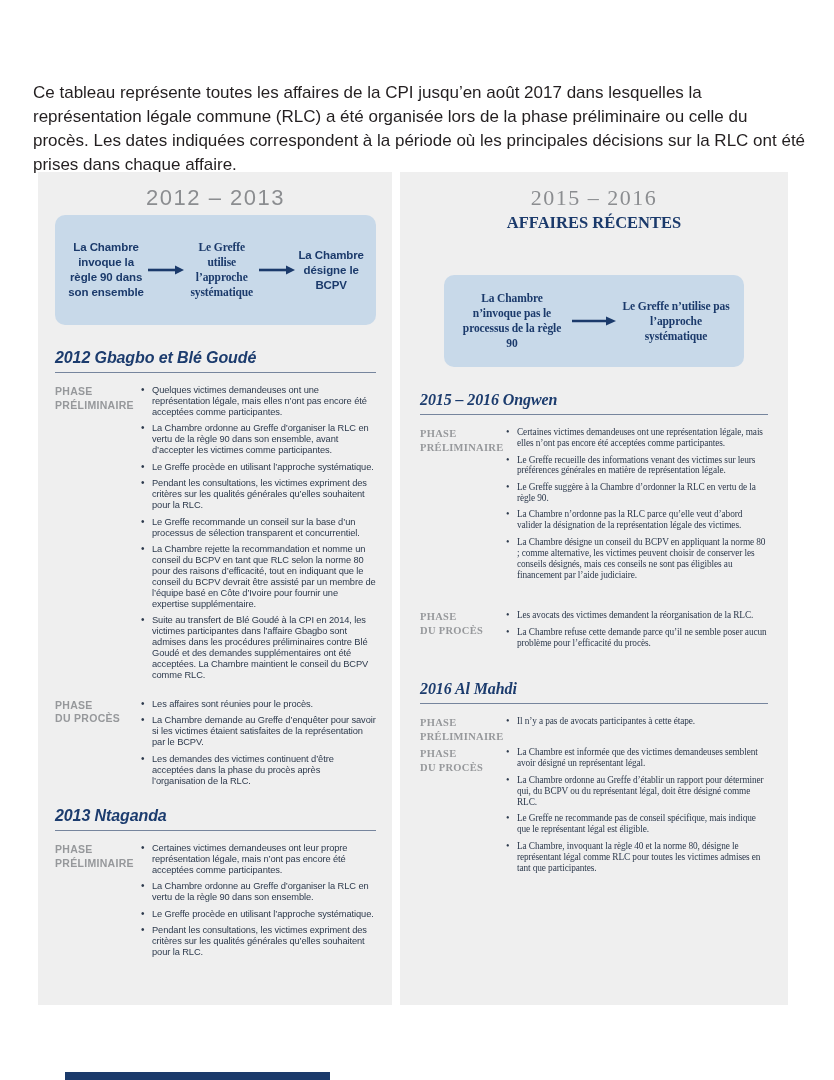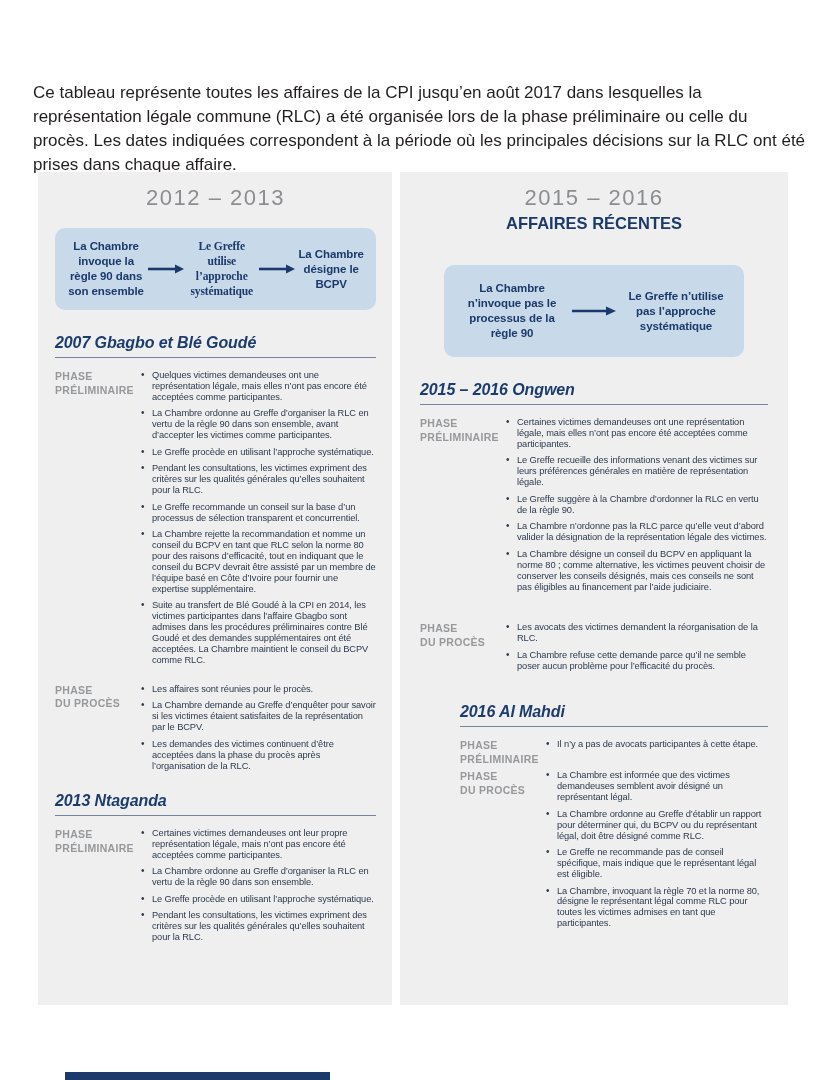--- a/index.html
+++ b/index.html
@@ -1,25 +1,25 @@
 <!DOCTYPE html>
 <html><head>
 <meta charset="utf-8">
 <style>
   html,body{margin:0;padding:0;background:#fff;}
   body{width:834px;height:1080px;position:relative;font-family:"Liberation Sans",sans-serif;-webkit-font-smoothing:antialiased;}
   .intro{position:absolute;left:33px;top:64px;width:774px;font-size:17px;line-height:1.42;color:#231f20;}
   .panels{position:absolute;left:38px;top:172px;display:flex;gap:8px;}
   .panel{background:#efefef;height:833px;overflow:hidden;box-sizing:border-box;}
   .panel-left{width:354px;padding:14px 16px 0 17px;}
-  .panel-right{width:388px;padding:14px 20px 0 20px;}
+  .panel-right{width:388px;padding:14px 20px 0 20px;font-family:Liberation Serif, serif;}
   .panel-years{text-align:center;color:#8b8d90;font-size:22px;letter-spacing:1.5px;line-height:1.1;}
   .panel-subtitle{text-align:center;color:#1b3a6b;font-weight:bold;font-size:16.5px;line-height:1.22;margin-top:3px;}
-  .flow{background:#c8d9e9;border-radius:10px;display:flex;align-items:center;justify-content:space-between;padding:11px 9px;margin-top:18px;}
-  .flow-right{width:272px;margin:32px auto 0;padding:16px 14px;}
+  .flow{background:#c8d9e9;border-radius:10px;display:flex;align-items:center;justify-content:space-between;padding:25px 9px;margin-top:5px;}
+  .flow-right{width:272px;margin:42px auto 0;padding:16px 14px;}
   .flow-step{color:#1b3a6b;font-weight:bold;font-size:11.5px;text-align:center;line-height:1.3;letter-spacing:-0.1px;}
   .fs-1{width:94px;} .fs-2{width:84px;font-family:Liberation Serif, serif;} .fs-3{width:80px;} .fs-r{width:108px;}
   .flow-arrow{flex:none;display:flex;align-items:center;}
   .case{margin-top:15px;}
   .case-first{margin-top:24px;}
   .case-title{color:#1c3c6e;font-weight:bold;font-style:italic;font-size:16px;letter-spacing:-0.1px;}
   .case-rule{border:none;border-top:1.5px solid #76859d;margin:5px 0 9px 0;}
   .phase{display:flex;margin-top:12px;}
   .phase:first-of-type{margin-top:0;}
   .phase-label{width:84px;flex:none;color:#96989b;font-weight:bold;font-size:10.5px;line-height:1.3;letter-spacing:0.3px;}
@@ -51,21 +51,21 @@
       <span class="flow-arrow">
         <svg width="36" height="10" viewBox="0 0 36 10">
             <line x1="0" y1="5" x2="28" y2="5" stroke="#1b3a6b" stroke-width="2.6"></line>
             <polygon points="27,0.5 36,5 27,9.5" fill="#1b3a6b"></polygon>
           </svg>
       </span>
       <div class="flow-step fs-3">La Chambre désigne le BCPV</div>
     </div>
 
     <div class="case case-first">
-      <div class="case-title">2007 Gbagbo et Blé Goudé</div>
+      <div class="case-title">2012 Gbagbo et Blé Goudé</div>
       <hr class="case-rule">
       <div class="phase">
         <div class="phase-label">
           <span>PHASE</span>
           <span>PRÉLIMINAIRE</span>
         </div>
         <ul class="bullets">
             <li>Quelques victimes demandeuses ont une représentation légale, mais elles n’ont pas encore été acceptées comme participantes.</li>
             <li>La Chambre ordonne au Greffe d’organiser la RLC en vertu de la règle 90 dans son ensemble, avant d’accepter les victimes comme participantes.</li>
             <li>Le Greffe procède en utilisant l’approche systématique.</li>
@@ -143,41 +143,41 @@
           <span>PHASE</span>
           <span>DU PROCÈS</span>
         </div>
         <ul class="bullets">
             <li>Les avocats des victimes demandent la réorganisation de la RLC.</li>
             <li>La Chambre refuse cette demande parce qu’il ne semble poser aucun problème pour l’efficacité du procès.</li>
           </ul>
       </div>
     </div>
 
-    <div class="case" style="margin-top:26px;margin-left:40px;">
+    <div class="case" style="margin-top:26px;">
       <div class="case-title">2016 Al Mahdi</div>
       <hr class="case-rule">
       <div class="phase">
         <div class="phase-label">
           <span>PHASE</span>
           <span>PRÉLIMINAIRE</span>
         </div>
         <ul class="bullets">
             <li>Il n’y a pas de avocats participantes à cette étape.</li>
           </ul>
       </div>
       <div class="phase" style="margin-top:4px;">
         <div class="phase-label">
           <span>PHASE</span>
           <span>DU PROCÈS</span>
         </div>
         <ul class="bullets">
             <li>La Chambre est informée que des victimes demandeuses semblent avoir désigné un représentant légal.</li>
             <li>La Chambre ordonne au Greffe d’établir un rapport pour déterminer qui, du BCPV ou du représentant légal, doit être désigné comme RLC.</li>
             <li>Le Greffe ne recommande pas de conseil spécifique, mais indique que le représentant légal est éligible.</li>
-            <li>La Chambre, invoquant la règle 70 et la norme 80, désigne le représentant légal comme RLC pour toutes les victimes admises en tant que participantes.</li>
+            <li>La Chambre, invoquant la règle 40 et la norme 80, désigne le représentant légal comme RLC pour toutes les victimes admises en tant que participantes.</li>
           </ul>
       </div>
     </div>
   </div>
 </div>
 
 <div class="bottom-bar"></div>
 
 </body></html>

